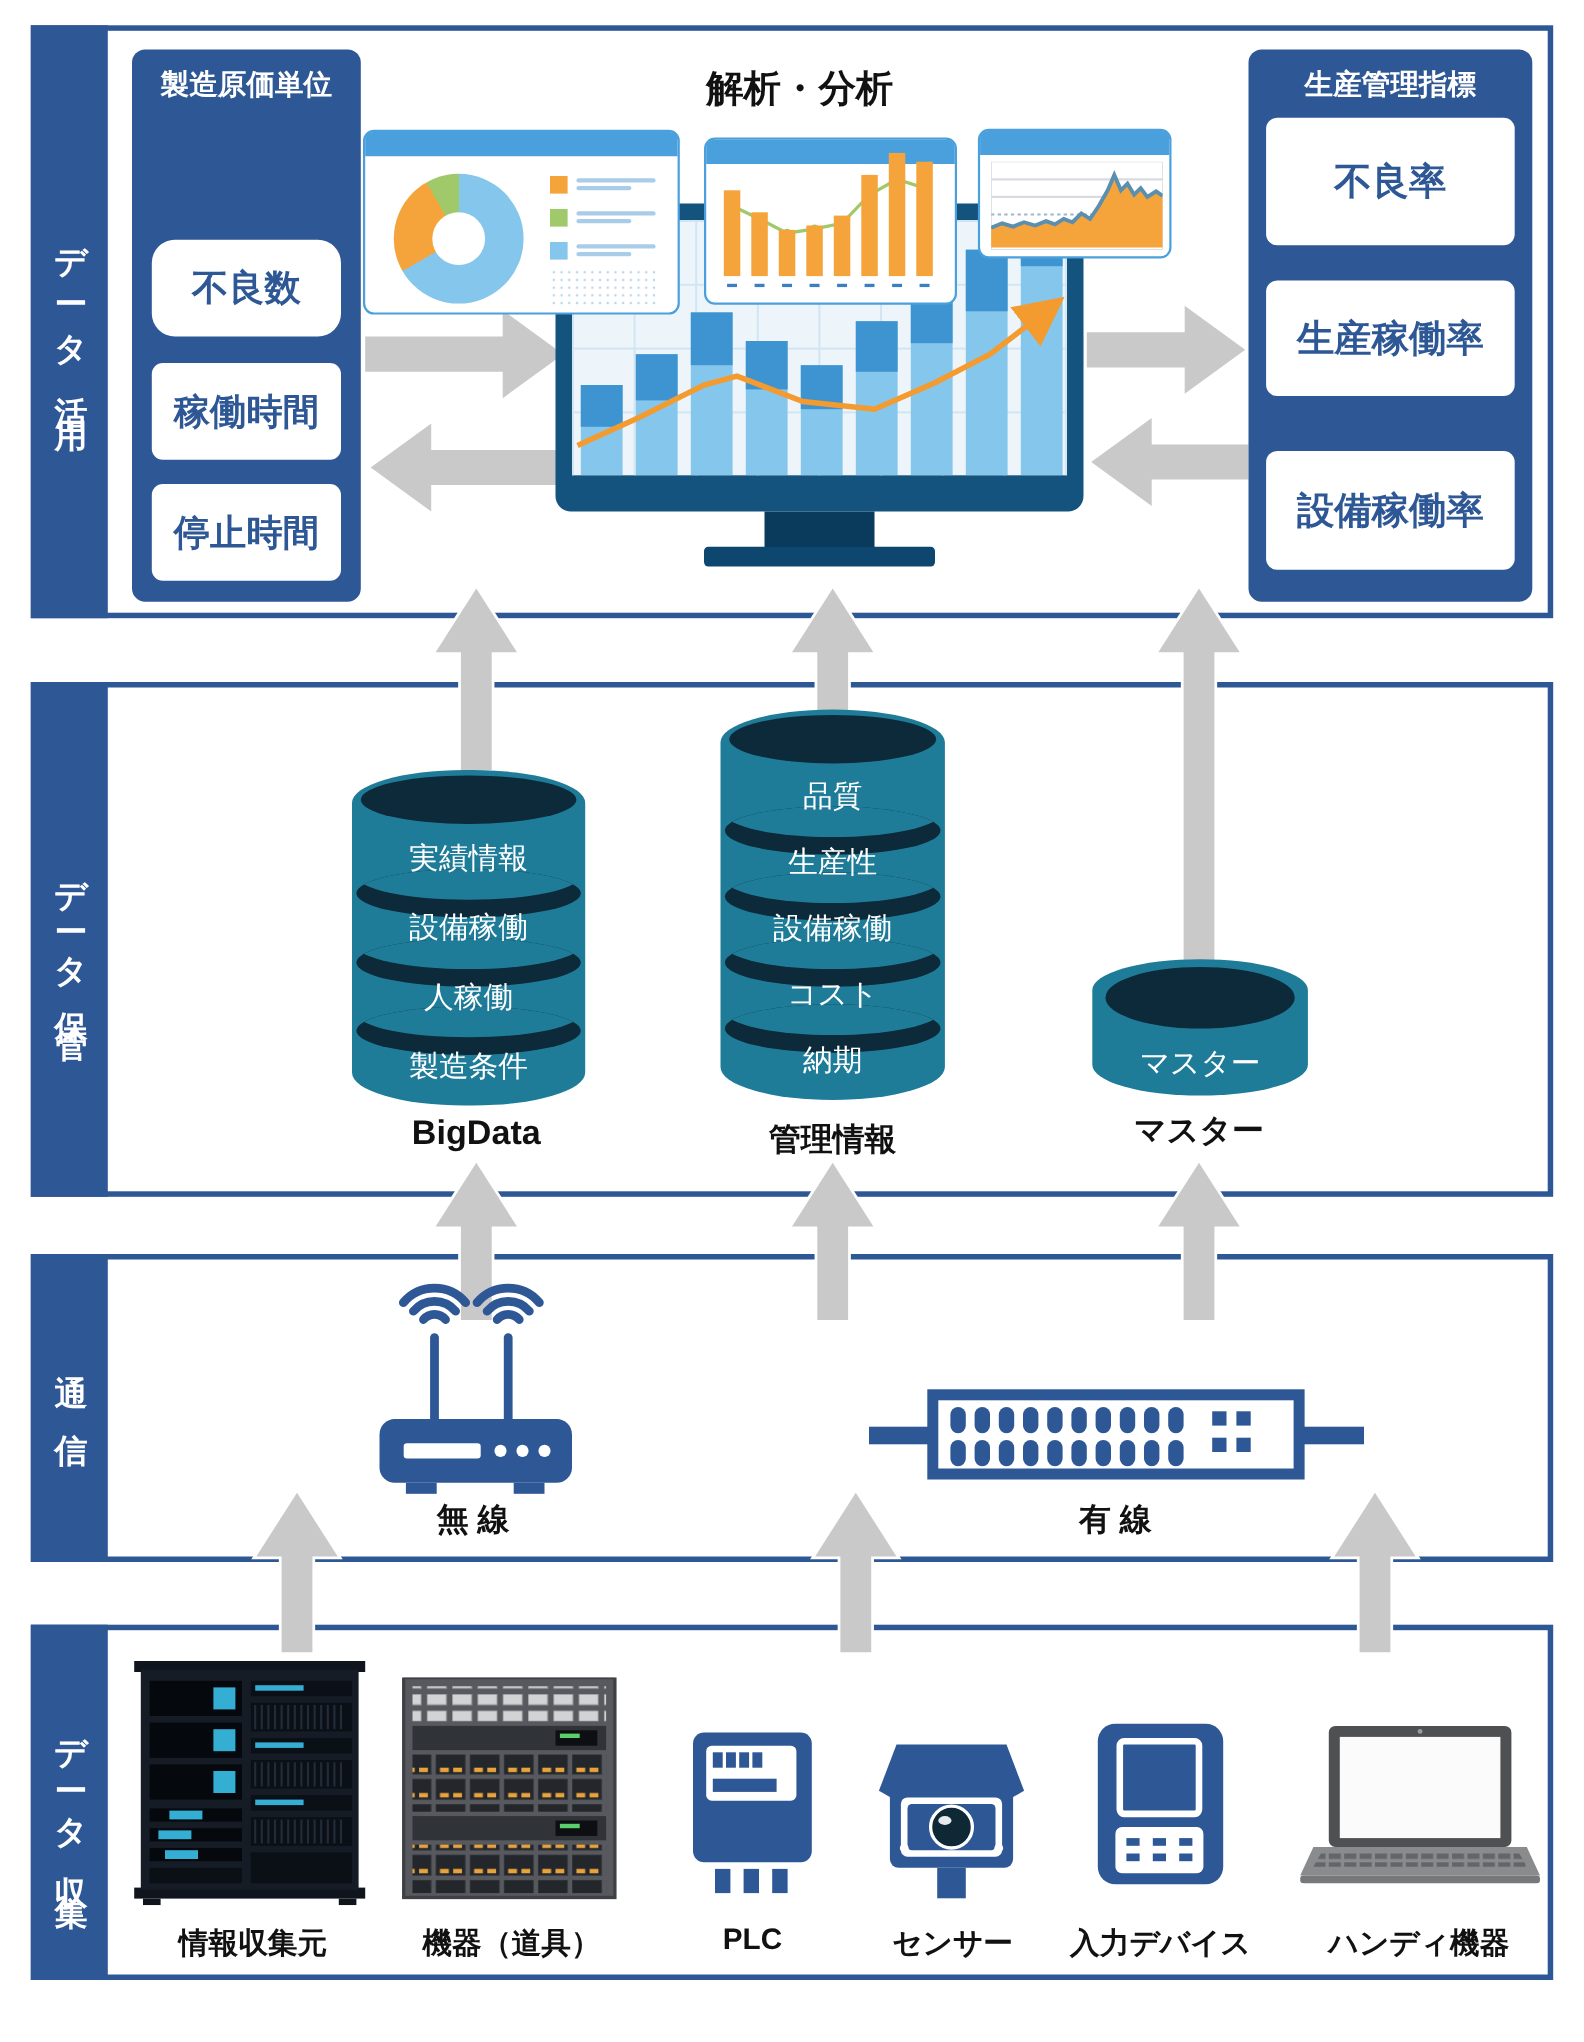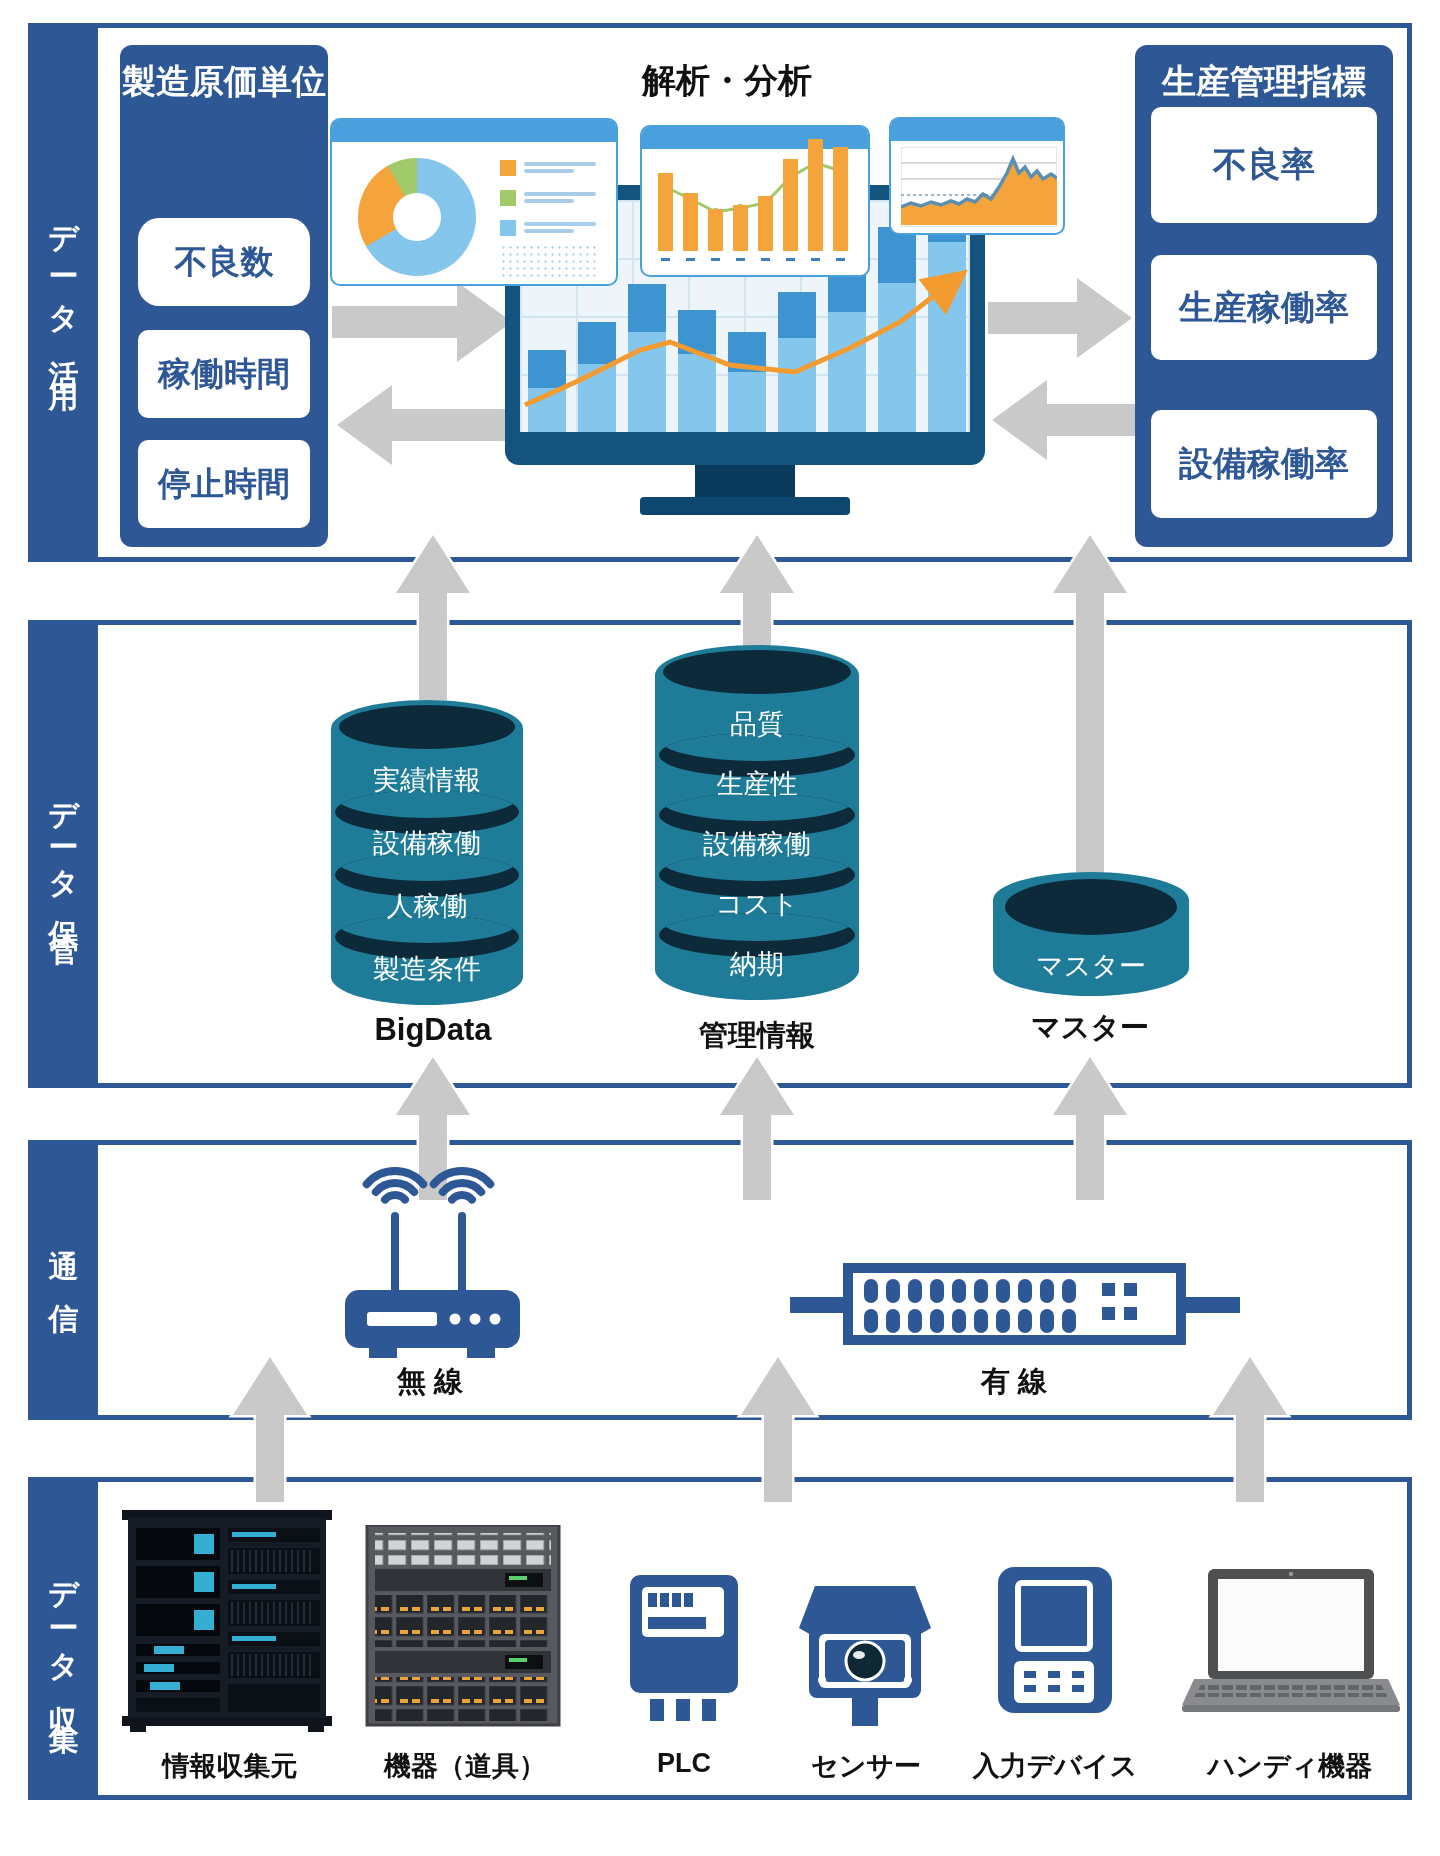--- a/index.html
+++ b/index.html
@@ -16,21 +16,21 @@
   .sidebar{position:absolute;left:-5px;top:-5px;bottom:-5px;width:70px;background:var(--blue);
     display:flex;align-items:center;justify-content:center;}
   .vtext{writing-mode:vertical-rl;text-orientation:upright;color:#fff;font-weight:bold;font-size:30px;}
   #p1 .vtext{letter-spacing:22px;} #p2 .vtext{letter-spacing:16px;}
   #p3 .vtext{letter-spacing:54px;} #p4 .vtext{letter-spacing:18px;}
 
   
   .kpi-box{position:absolute;background:var(--blue);border-radius:12px;}
   #cost-box{left:120px;top:45px;width:208px;height:502px;}
   #kpi-box{left:1135px;top:45px;width:258px;height:502px;}
-  .kpi-title{position:absolute;top:14px;left:0;width:100%;text-align:center;color:#fff;font-size:34px;font-weight:bold;}
+  .kpi-title{position:absolute;top:14px;left:0;width:100%;text-align:center;color:#fff;font-size:26px;font-weight:bold;}
   .kpi-item{position:absolute;background:#fff;border-radius:10px;display:flex;align-items:center;justify-content:center;
     color:var(--blue);font-weight:bold;}
   #cost-box .kpi-item{left:18px;width:172px;height:88px;font-size:33px;}
   #kpi-box .kpi-item{left:16px;width:226px;font-size:34px;}
   #cost-i0{top:63px;} #cost-i1{top:173px;border-radius:21px;} #cost-i2{top:285px;} #cost-i3{top:395px;}
   #kpi-i0{top:62px;height:116px;} #kpi-i1{top:210px;height:105px;} #kpi-i2{top:365px;height:108px;}
 
   #analysis-title{position:absolute;left:527px;top:58px;width:400px;text-align:center;
     font-size:34px;font-weight:bold;color:#111;}
 
@@ -61,21 +61,21 @@
   #card2{left:640px;top:125px;width:230px;height:152px;}
   #c2-plot{position:absolute;left:12px;top:30px;width:200px;height:104px;}
   .c2bar{position:absolute;bottom:10px;width:15px;background:var(--orange);}
   .c2tick{position:absolute;bottom:0;width:9px;height:3px;background:#3a7fbf;}
   #c2-svg{position:absolute;left:0;top:0;width:200px;height:104px;}
   #card3{left:889px;top:117px;width:176px;height:118px;}
   #c3-svg{position:absolute;left:10px;top:28px;}
 
   
   .cyl{position:absolute;background:var(--teal);}
-  #cyl1{left:331px;top:700px;width:192px;height:305px;border-radius:102px/30px;}
+  #cyl1{left:320px;top:700px;width:212px;height:305px;border-radius:102px/30px;}
   #cyl2{left:655px;top:645px;width:204px;height:355px;border-radius:102px/30px;}
   #cyl3{left:993px;top:872px;width:196px;height:124px;border-radius:98px/28px;}
   .cyl-open{position:absolute;top:5px;left:4%;width:92%;height:44px;background:var(--tealdark);border-radius:50%;}
   #cyl3 .cyl-open{top:7px;left:6%;width:88%;height:56px;}
   .cyl-div{position:absolute;left:2%;width:96%;height:44px;border-radius:50%;background:var(--tealdark);overflow:hidden;}
   .cyl-div::after{content:"";position:absolute;left:0;top:-16px;width:100%;height:100%;border-radius:50%;background:var(--teal);}
   .cyl-label{position:absolute;left:0;width:100%;text-align:center;color:#fff;font-size:27px;}
   .db-label{position:absolute;width:200px;text-align:center;font-weight:bold;color:#111;}
   #bigdata-label{left:333px;top:1012px;font-size:31px;}
   #mgmt-label{left:657px;top:1016px;font-size:29px;}

